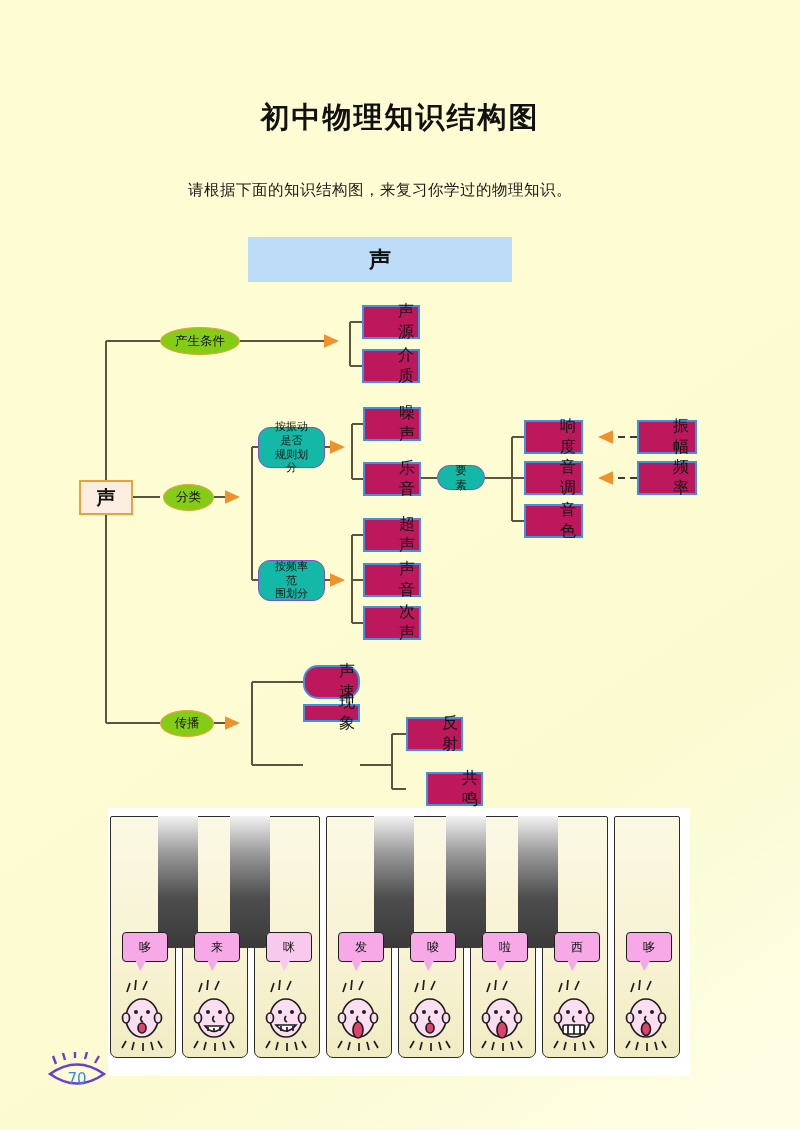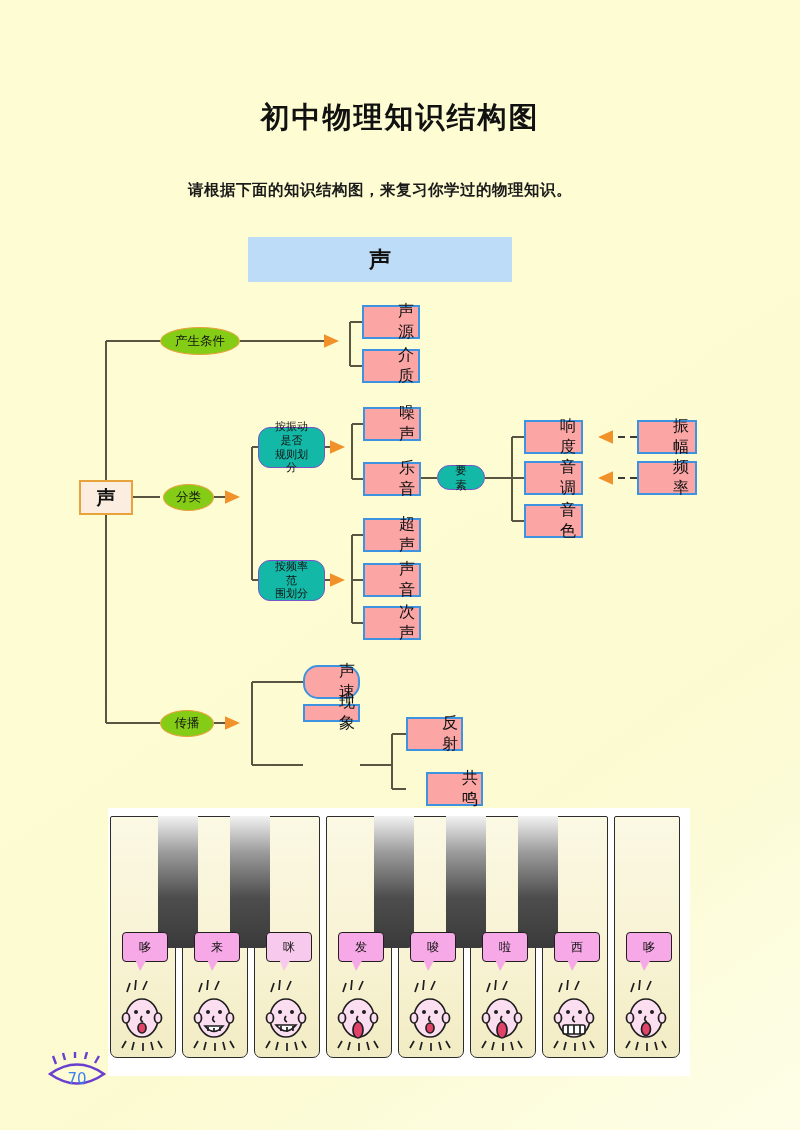--- a/index.html
+++ b/index.html
@@ -20,33 +20,32 @@
 
   .title{
     position:absolute;left:0;top:98px;width:800px;text-align:center;
     font-size:29px;font-weight:bold;color:#111;letter-spacing:2px;
     font-family:Liberation Sans, sans-serif;
   }
   .subtitle{
     position:absolute;left:0;top:180px;width:760px;text-align:center;
     font-size:15.5px;color:#1b1b1b;letter-spacing:.5px;
     font-family:"DejaVu Serif","Liberation Serif",serif;
-    font-weight:bold;
   }
   .banner{
     position:absolute;left:248px;top:237px;width:264px;height:45px;
     background:#bddcf7;display:flex;align-items:center;justify-content:center;
     font-size:22px;font-weight:bold;color:#111;
     font-family:"DejaVu Sans","Liberation Sans",sans-serif;
   }
 
   
   .nbox{
     position:absolute;box-sizing:border-box;
-    border:2px solid #3d93e0;background:#fca5a5;
+    border:2px solid #3d93e0;background:#be185d;
     display:flex;align-items:center;justify-content:center;
     font-size:16px;color:#111;letter-spacing:1px;
     font-family:"DejaVu Serif","Liberation Serif",serif;
     padding-left:34px;
   }
   .root{
     position:absolute;box-sizing:border-box;
     border:2px solid #e8a33d;background:#fbeee0;
     display:flex;align-items:center;justify-content:center;
     font-size:19px;font-weight:bold;color:#111;

